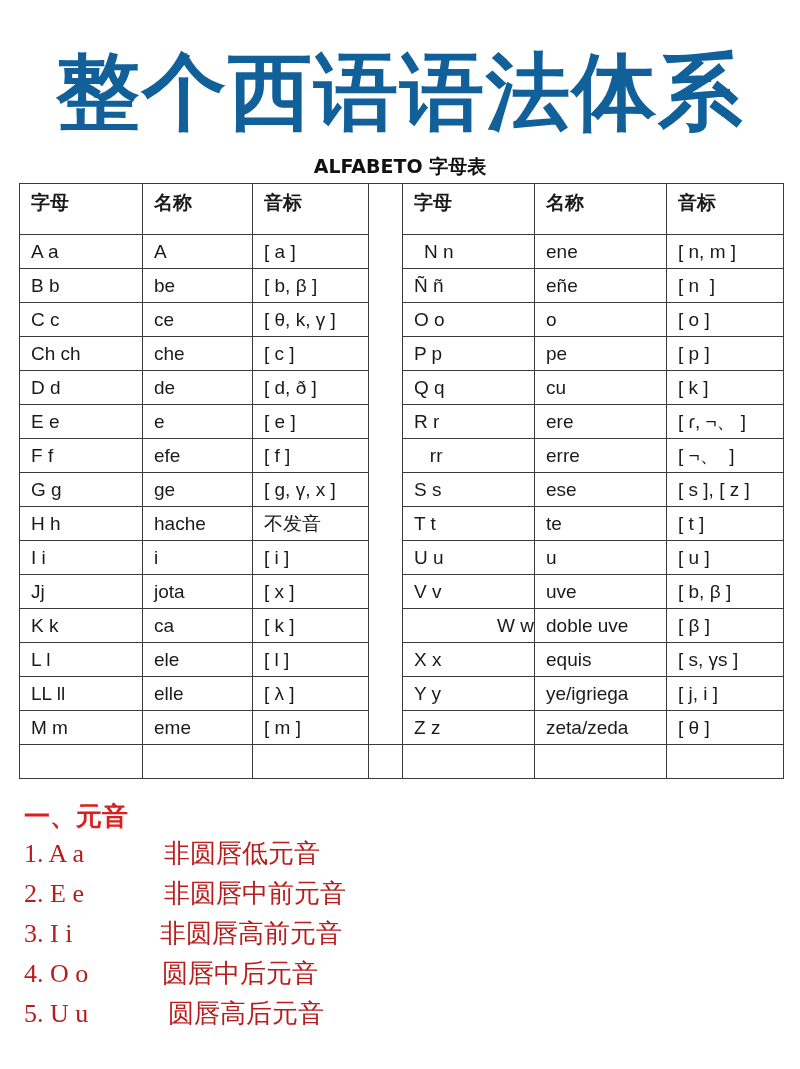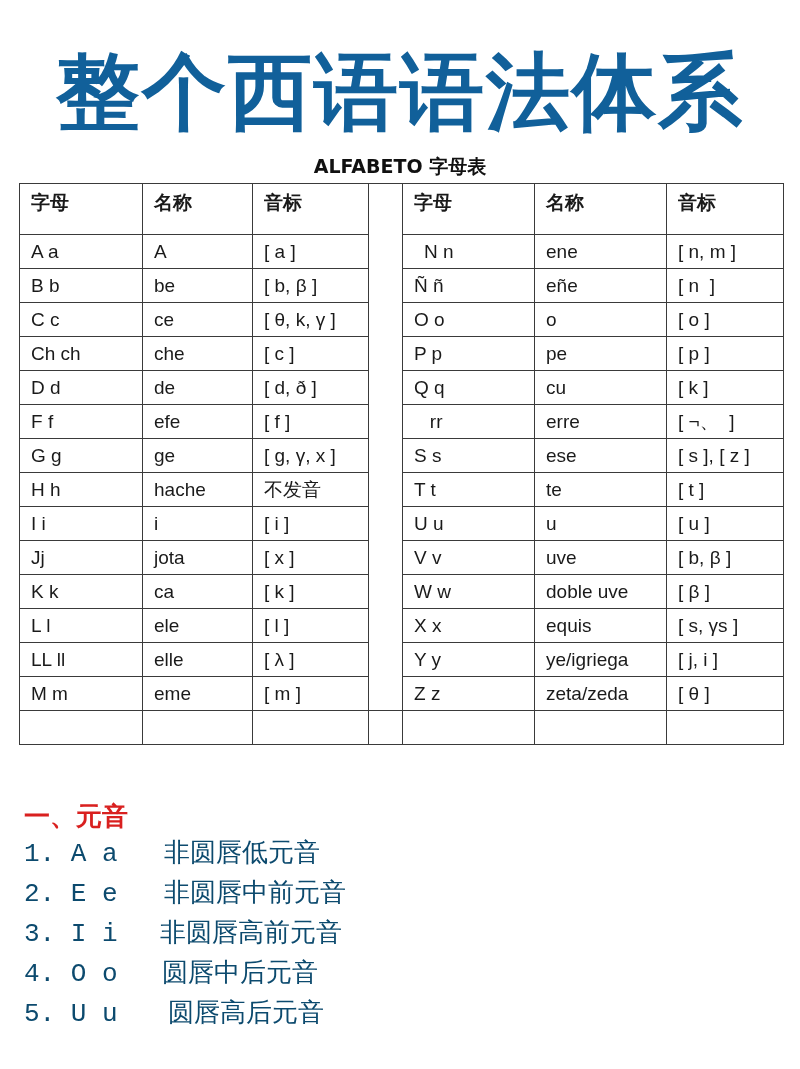--- a/index.html
+++ b/index.html
@@ -24,21 +24,21 @@
       white-space: nowrap; overflow: hidden;
     }
     table.alpha th { height: 44px; font-family: "DejaVu Sans", sans-serif; font-weight: bold;
       font-size: 19px; vertical-align: top; padding-top: 6px; }
     table.alpha td.spacer { padding: 0; border-top: none; border-bottom: none; }
     table.alpha tr.header td.spacer { border-top: 1.5px solid #3a3a3a; }
     table.alpha tr.last td.spacer { border-top: 1.5px solid #3a3a3a; border-bottom: 1.5px solid #3a3a3a; }
     table.alpha tr.last td { height: 33px; }
     .vowels { position: absolute; left: 24px; top: 798px; }
     .vowels .heading { font-family: "DejaVu Sans", sans-serif; font-weight: bold; font-size: 26px; line-height: 36px; }
-    .vowel-row { position: relative; height: 40px; font-family: Liberation Mono, monospace; font-size: 26px; line-height: 40px; color: #0c4a6e; }
+    .vowel-row { position: relative; height: 40px; font-family: Liberation Serif, serif; font-size: 26px; line-height: 40px; color: #b91c1c; }
     .vowel-row .num { position: absolute; left: 0; white-space: nowrap; }
     .vowel-row .desc { position: absolute; white-space: nowrap; }
   </style>
 </head>
 <body>
 
 <div class="title" style="color: rgb(17, 96, 154);">整个西语语法体系</div>
 <div class="subtitle">ALFABETO  字母表</div>
 
 <table class="alpha">
@@ -100,20 +100,29 @@
       <tr>
         <td style="white-space: pre;">D d</td>
         <td style="white-space: pre;">de</td>
         <td style="white-space: pre;">[ d, ð ]</td>
         <td class="spacer"></td>
         <td style="white-space: pre;">Q q</td>
         <td style="white-space: pre;">cu</td>
         <td style="white-space: pre;">[ k ]</td>
       </tr>
       <tr>
+        <td style="white-space: pre;">E e</td>
+        <td style="white-space: pre;">e</td>
+        <td style="white-space: pre;">[ e ]</td>
+        <td class="spacer"></td>
+        <td style="white-space: pre;">R r</td>
+        <td style="white-space: pre;">ere</td>
+        <td style="white-space: pre;">[ ɾ, ¬、 ]</td>
+      </tr>
+      <tr>
         <td style="white-space: pre;">F f</td>
         <td style="white-space: pre;">efe</td>
         <td style="white-space: pre;">[ f ]</td>
         <td class="spacer"></td>
         <td style="white-space: pre;">   rr</td>
         <td style="white-space: pre;">erre</td>
         <td style="white-space: pre;">[ ¬、  ]</td>
       </tr>
       <tr>
         <td style="white-space: pre;">G g</td>
@@ -149,21 +158,21 @@
         <td class="spacer"></td>
         <td style="white-space: pre;">V v</td>
         <td style="white-space: pre;">uve</td>
         <td style="white-space: pre;">[ b, β ]</td>
       </tr>
       <tr>
         <td style="white-space: pre;">K k</td>
         <td style="white-space: pre;">ca</td>
         <td style="white-space: pre;">[ k ]</td>
         <td class="spacer"></td>
-        <td style="white-space: pre;">W w</td>
+        <td style="white-space: pre; text-align: right;">W w</td>
         <td style="white-space: pre;">doble uve</td>
         <td style="white-space: pre;">[ β ]</td>
       </tr>
       <tr>
         <td style="white-space: pre;">L l</td>
         <td style="white-space: pre;">ele</td>
         <td style="white-space: pre;">[ l ]</td>
         <td class="spacer"></td>
         <td style="white-space: pre;">X x</td>
         <td style="white-space: pre; margin-top: 31px;">equis</td>

